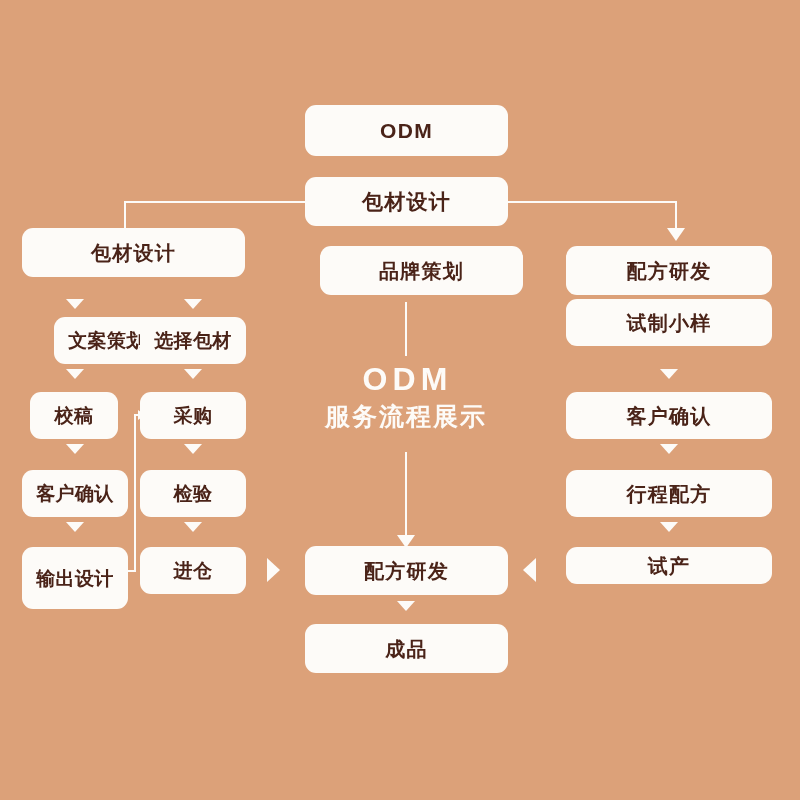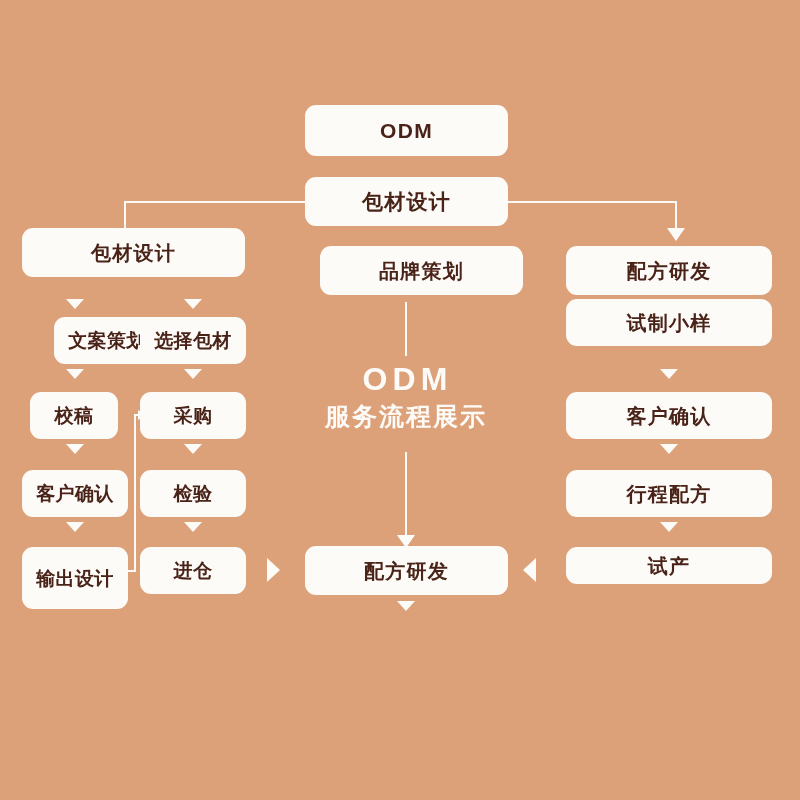--- a/index.html
+++ b/index.html
@@ -150,14 +150,15 @@
 
   <div class="box lvl2" style="left:566px;top:547px;width:206px;height:37px;">试产</div>
 
   <div class="tri-right" style="left:267px;top:558px;"></div>
   <div class="tri-left" style="left:523px;top:558px;"></div>
 
   <div class="box lvl2" style="left:305px;top:546px;width:203px;height:49px;">配方研发</div>
 
   <div class="tri-down slim" style="left:397px;top:601px;"></div>
 
+  <div class="box lvl2" style="left:305px;top:624px;width:203px;height:49px;">成品</div>
 
 </div>
 
 </body></html>

